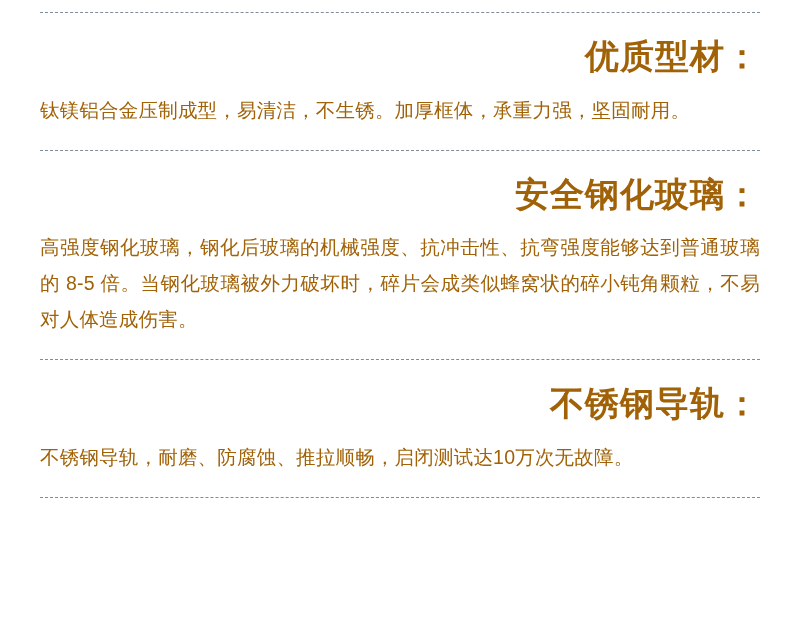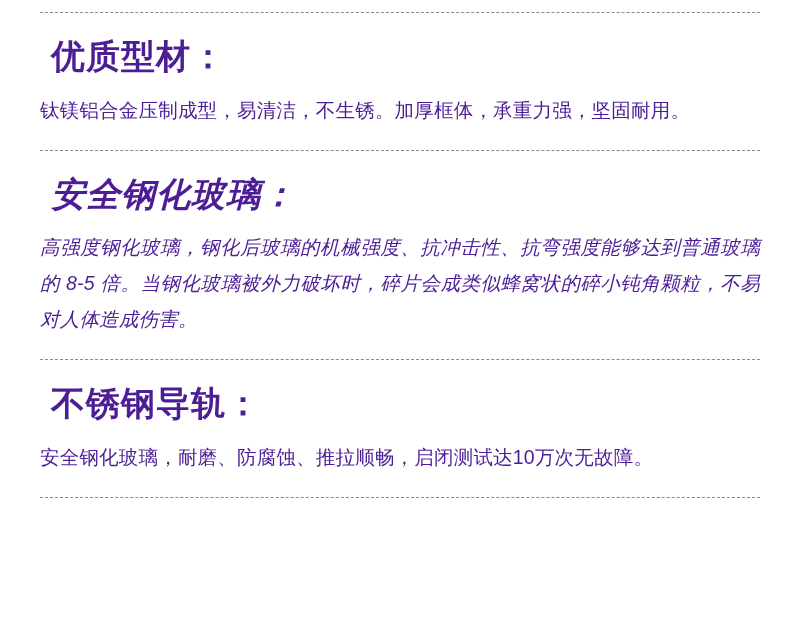--- a/index.html
+++ b/index.html
@@ -32,34 +32,35 @@
   .divider.top {
     margin-top: 12px;
   }
   .section {
     padding-top: 22px;
   }
   .sec-title {
     font-size: 34px;
     font-weight: bold;
     letter-spacing: 1px;
-    color: #4c1d95;
+    color: #a16207;
     line-height: 1.25;
     margin: 0 0 14px 11px;
+    text-align: right;
   }
   .sec-body {
     font-size: 19.5px;
     line-height: 1.85;
-    color: #4c1d95;
+    color: #a16207;
     letter-spacing: 0.2px;
     margin: 0;
     text-align: justify;
   }
   .sec-gap-1 { padding-bottom: 22px; }
-  .sec-gap-2 { padding-bottom: 22px; font-style: italic; }
+  .sec-gap-2 { padding-bottom: 22px; }
   .sec-gap-3 { padding-bottom: 22px; }
 </style>
 </head>
 <body>
 
 <div class="page">
 
   <hr class="divider top">
 
   <div class="section sec-gap-1">
@@ -71,18 +72,18 @@
 
   <div class="section sec-gap-2">
     <h2 class="sec-title">安全钢化玻璃：</h2>
     <p class="sec-body">高强度钢化玻璃，钢化后玻璃的机械强度、抗冲击性、抗弯强度能够达到普通玻璃的 8-5 倍。当钢化玻璃被外力破坏时，碎片会成类似蜂窝状的碎小钝角颗粒，不易对人体造成伤害。</p>
   </div>
 
   <hr class="divider">
 
   <div class="section sec-gap-3">
     <h2 class="sec-title">不锈钢导轨：</h2>
-    <p class="sec-body">安全钢化玻璃，耐磨、防腐蚀、推拉顺畅，启闭测试达10万次无故障。</p>
+    <p class="sec-body">不锈钢导轨，耐磨、防腐蚀、推拉顺畅，启闭测试达10万次无故障。</p>
   </div>
 
   <hr class="divider">
 
 </div>
 
 </body></html>

